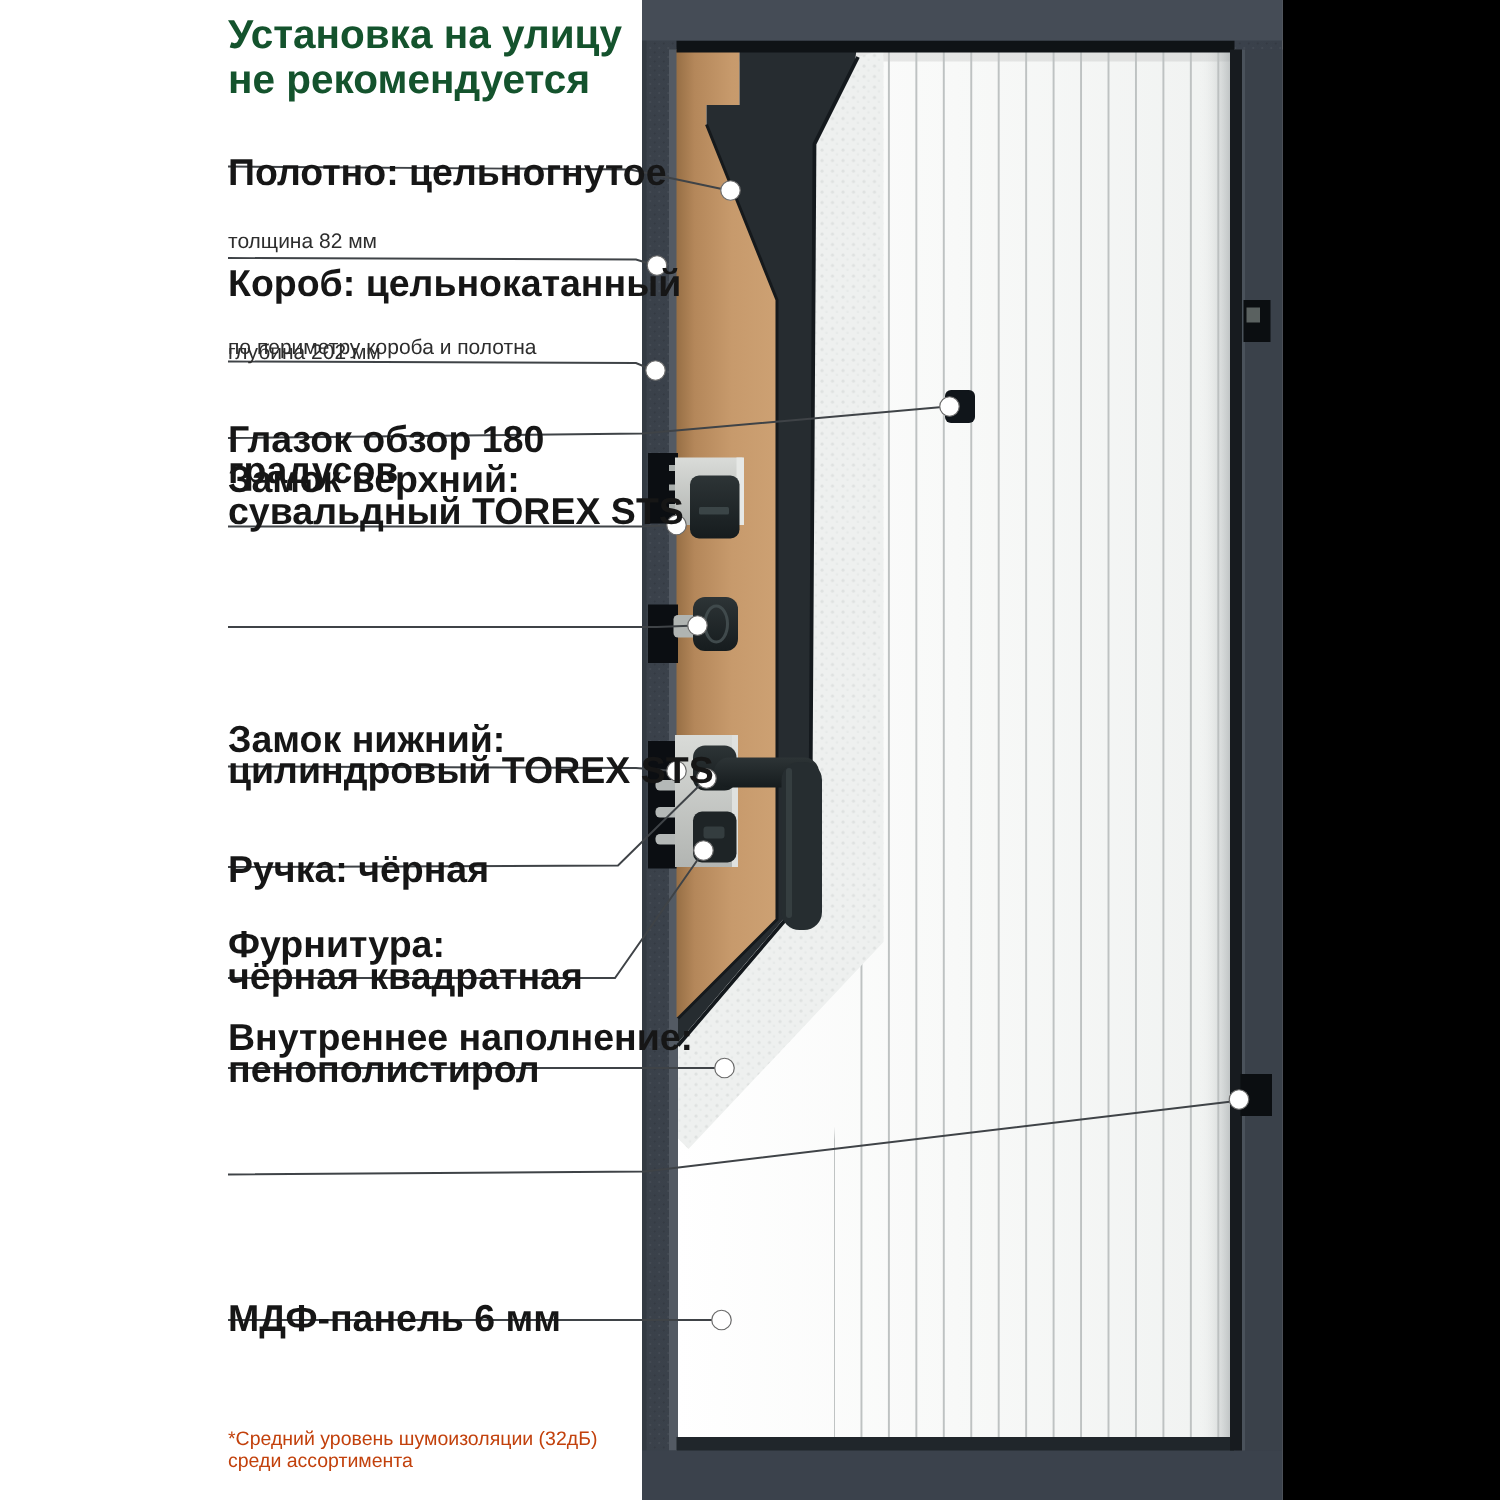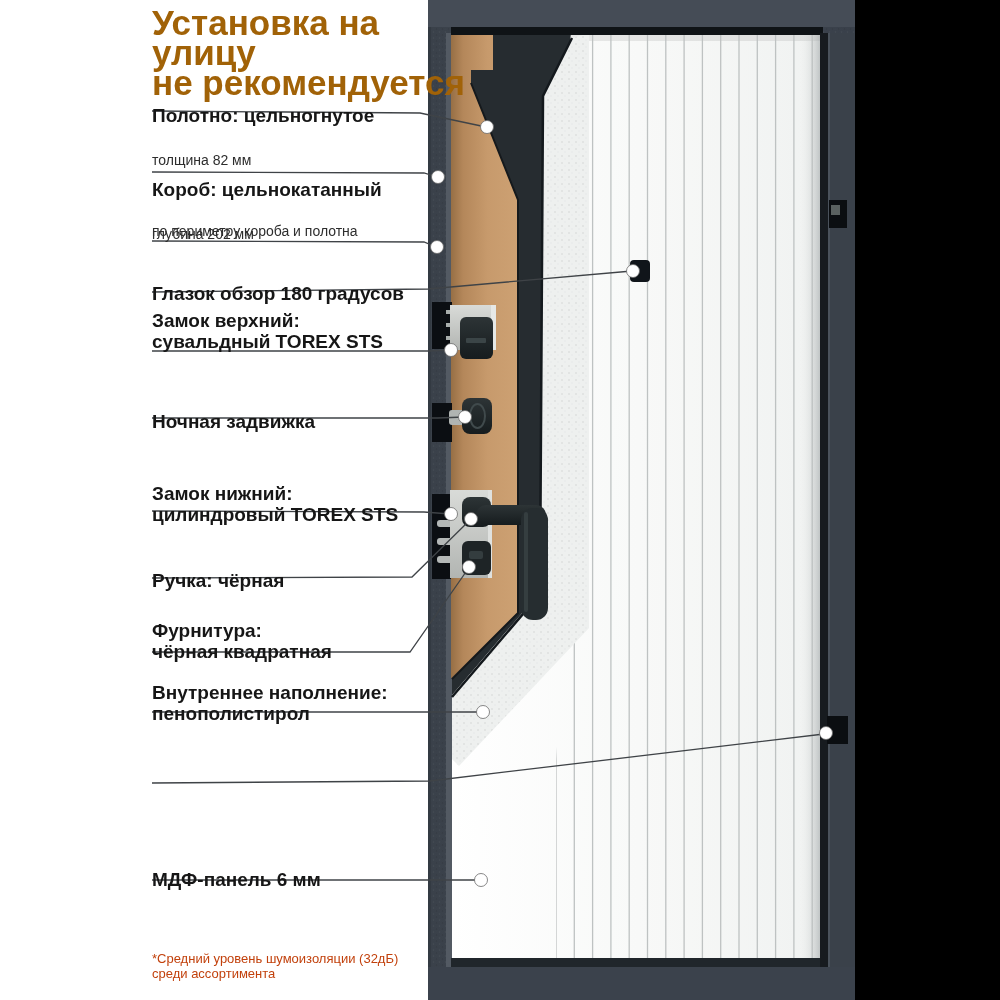--- a/index.html
+++ b/index.html
@@ -6,25 +6,25 @@
   body{
     width:1000px;height:1000px;position:relative;overflow:hidden;
     background:#ffffff;
     font-family:"Liberation Sans","DejaVu Sans",sans-serif;
   }
   #stage{position:absolute;inset:0;width:1000px;height:1000px;}
   #door-svg{position:absolute;left:0;top:0;z-index:1;}
   .txt{position:absolute;z-index:2;white-space:pre-line;}
   .title{
     left:152px;top:8px;width:330px;
-    font-size:35px;line-height:30px;font-weight:bold;color:#a16207;
+    font-size:27px;line-height:30px;font-weight:bold;color:#14532d;
   }
   .lbl{left:152px;width:330px;}
   .lbl .b{
-    display:block;font-size:19px;line-height:21px;font-weight:bold;color:#161616;
+    display:block;font-size:25px;line-height:21px;font-weight:bold;color:#161616;
     white-space:pre-line;
   }
   .lbl .s{
     display:block;margin-top:8px;font-size:14px;line-height:16px;color:#2d2d2d;
     white-space:pre-line;
   }
   .footnote{
     left:152px;top:952px;width:330px;
     font-size:13px;line-height:14.5px;color:#c2410c;
   }
@@ -214,23 +214,20 @@
   <div class="txt lbl" style="top:197px">
     <span class="s">по периметру короба и полотна</span>
   </div>
   <div class="txt lbl" style="top:265px">
     <span class="b">Глазок обзор 180 градусов</span>
   </div>
   <div class="txt lbl" style="top:292px">
     <span class="b">Замок верхний:
 сувальдный TOREX STS</span>
   </div>
-  <div class="txt lbl" style="top:393px">
-    <span class="b">Ночная задвижка</span>
-  </div>
   <div class="txt lbl" style="top:465px">
     <span class="b">Замок нижний:
 цилиндровый TOREX STS</span>
   </div>
   <div class="txt lbl" style="top:552px">
     <span class="b">Ручка: чёрная</span>
   </div>
   <div class="txt lbl" style="top:664px">
     <span class="b">Внутреннее наполнение:
 пенополистирол</span>

